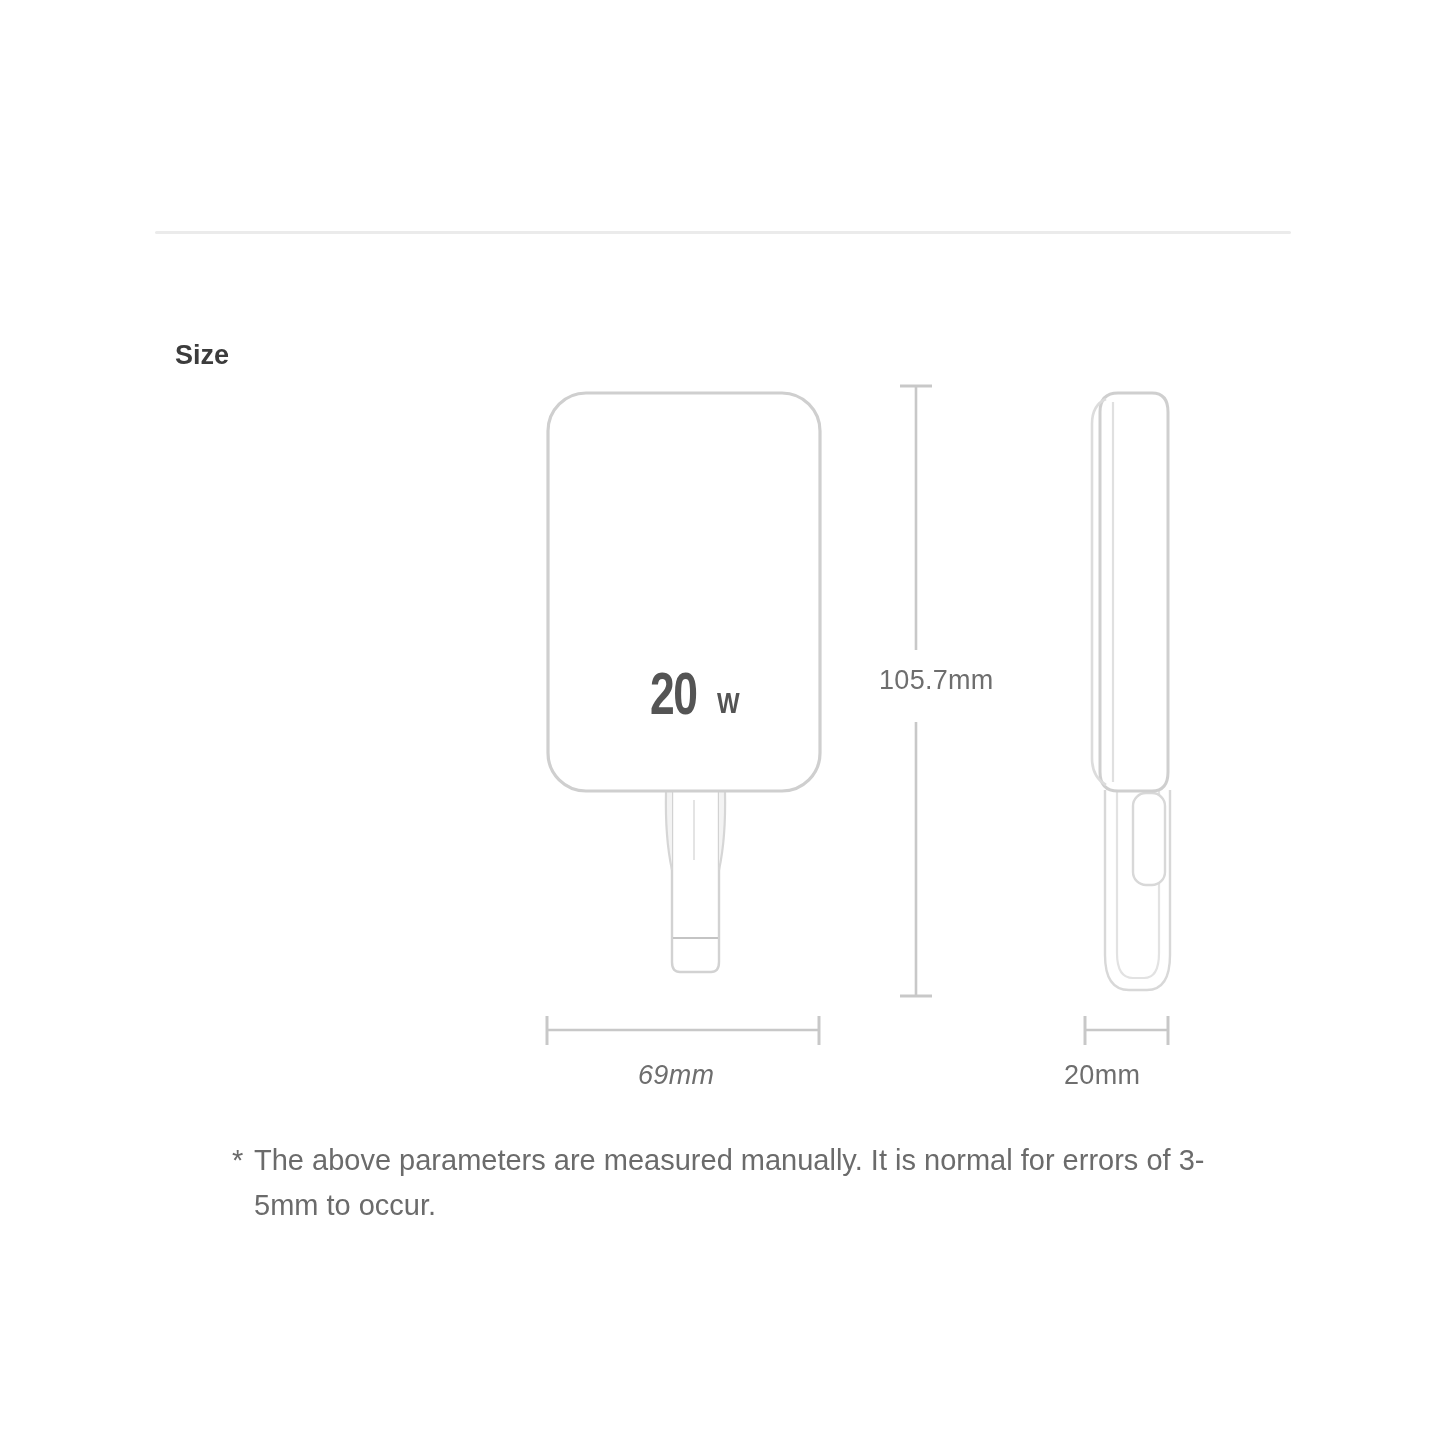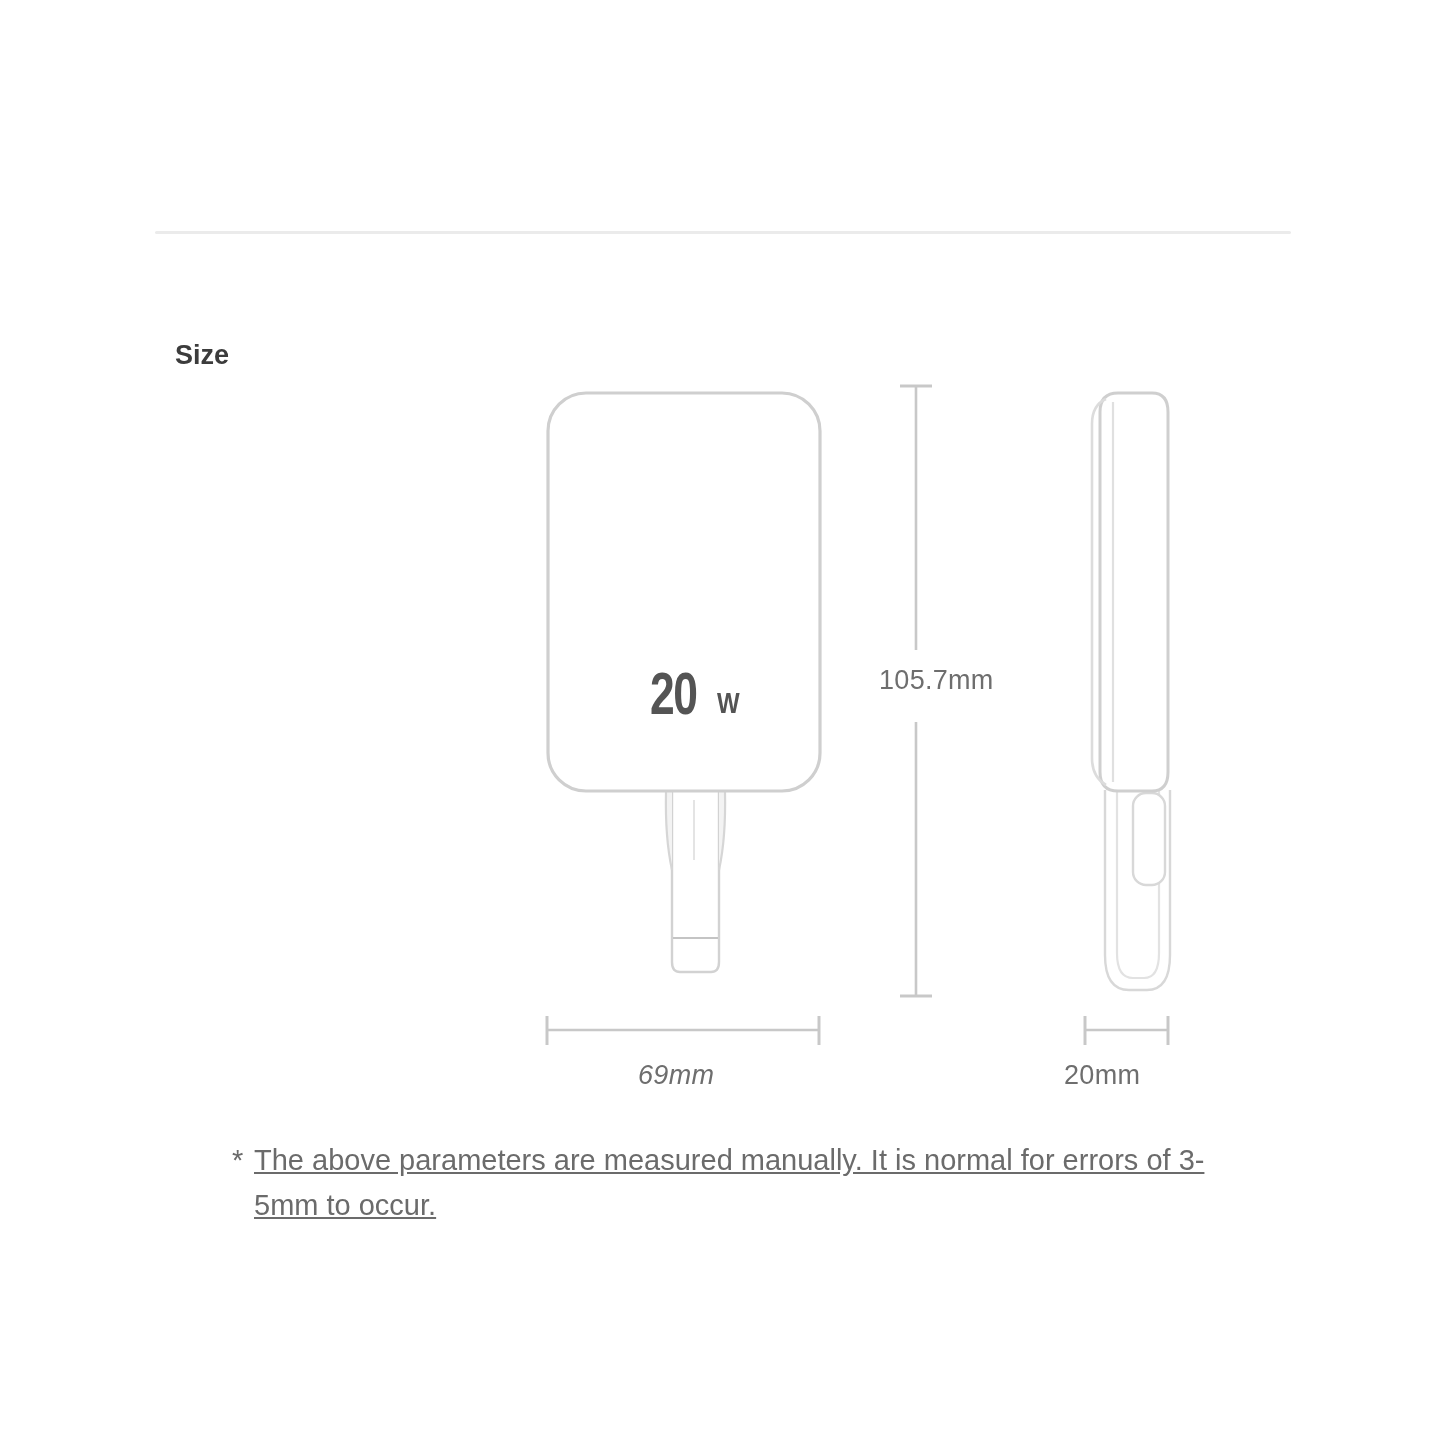--- a/index.html
+++ b/index.html
@@ -130,21 +130,20 @@
     color: #6b6b6b;
   }
   .footnote .star {
     position: absolute;
     left: 0;
     top: 0;
   }
   .footnote-body {
     display: block;
     padding-left: 22px;
-    text-decoration: underline;
   }
 </style>
 </head>
 <body>
 
 <div class="page">
 
 
   <div class="title-divider"></div>
 

